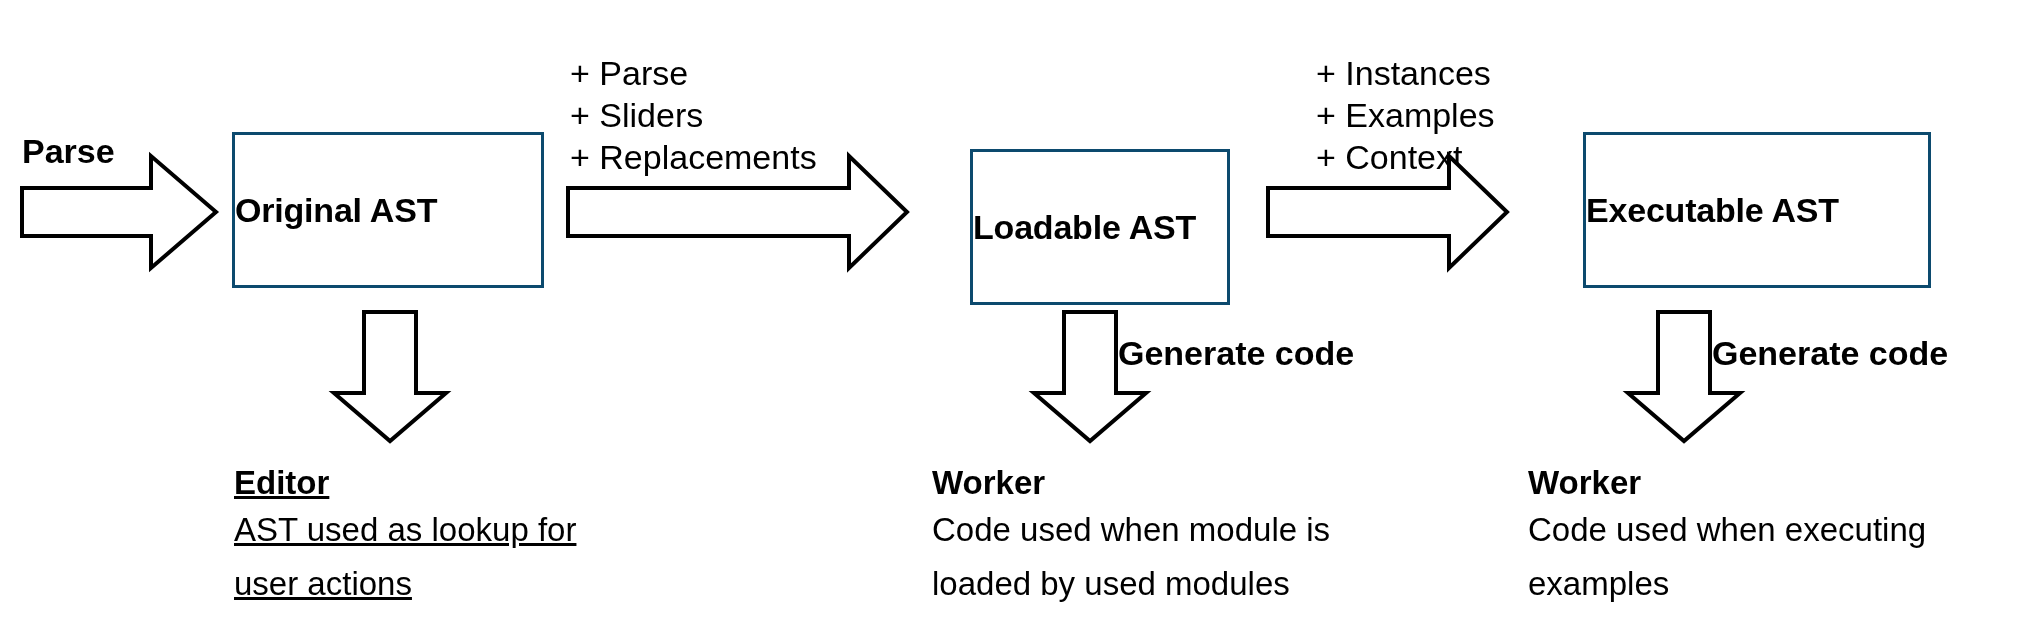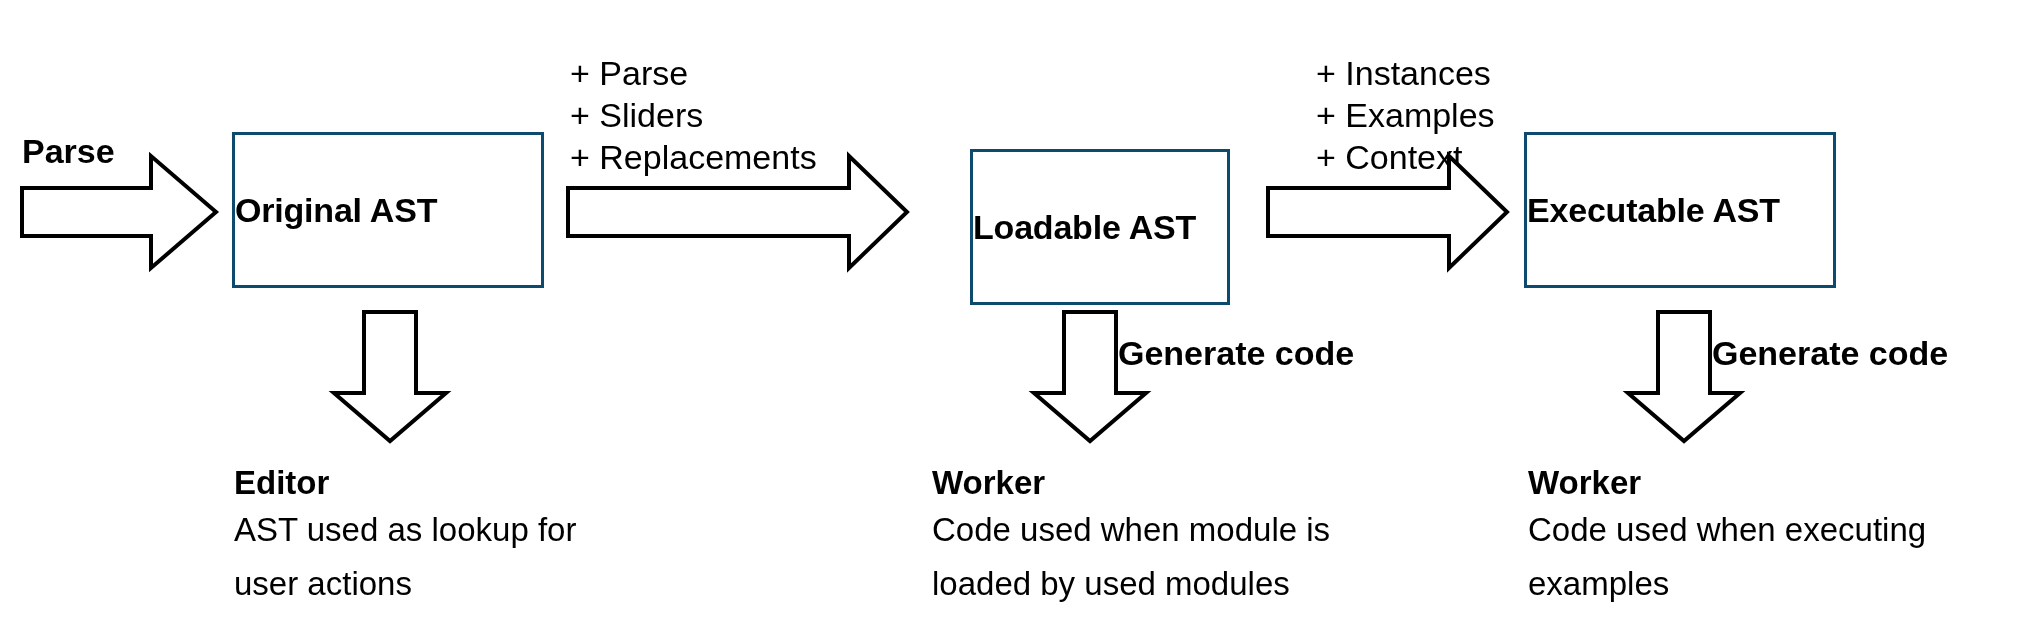--- a/index.html
+++ b/index.html
@@ -101,21 +101,21 @@
 + Examples
 + Context</div>
   </div>
 
   <div class="abs" style="left:1266px; top:152px; width:245px; height:120px;">
     <svg class="arrow-svg" width="245" height="120" viewBox="0 0 245 120">
       <polygon points="2,36 183,36 183,4 241,60 183,116 183,84 2,84" fill="#ffffff" stroke="#000000" stroke-width="4" stroke-linejoin="miter"></polygon>
     </svg>
   </div>
 
-  <div class="abs ast-box" style="left:1524px; top:132px; width:312px; height:156px;">
+  <div class="abs ast-box" style="left:1583px; top:132px; width:348px; height:156px;">
     <span class="ast-box-label">Executable AST</span>
   </div>
 
   <div class="abs" style="left:330px; top:310px; width:120px; height:135px;">
     <svg class="arrow-svg" width="120" height="135" viewBox="0 0 120 135">
       <polygon points="34,2 86,2 86,83 116,83 60,131 4,83 34,83" fill="#ffffff" stroke="#000000" stroke-width="4" stroke-linejoin="miter"></polygon>
     </svg>
   </div>
 
   <div class="abs" style="left:1030px; top:310px; width:120px; height:135px;">
@@ -129,21 +129,21 @@
 
   <div class="abs" style="left:1624px; top:310px; width:120px; height:135px;">
     <svg class="arrow-svg" width="120" height="135" viewBox="0 0 120 135">
       <polygon points="34,2 86,2 86,83 116,83 60,131 4,83 34,83" fill="#ffffff" stroke="#000000" stroke-width="4" stroke-linejoin="miter"></polygon>
     </svg>
   </div>
   <div class="abs" style="left:1712px; top:332px;">
     <span class="plain-label">Generate code</span>
   </div>
 
-  <div class="abs" style="left:234px; top:463px; width:460px;">
+  <div class="abs" style="left:234px; top:463px; width:460px;text-decoration:underline;">
     <div class="caption-title">Editor</div>
     <div class="caption-body">AST used as lookup for
 user actions</div>
   </div>
 
   <div class="abs" style="left:932px; top:463px; width:470px;">
     <div class="caption-title">Worker</div>
     <div class="caption-body">Code used when module is
 loaded by used modules</div>
   </div>

